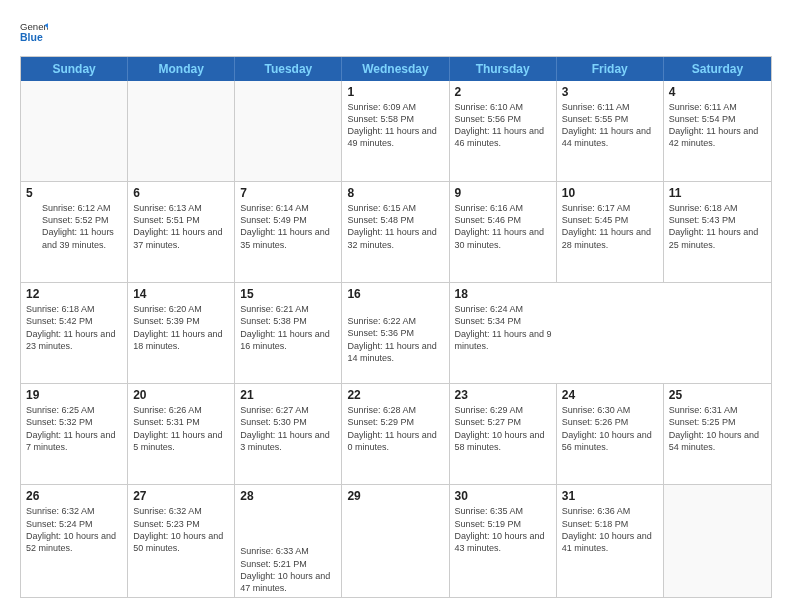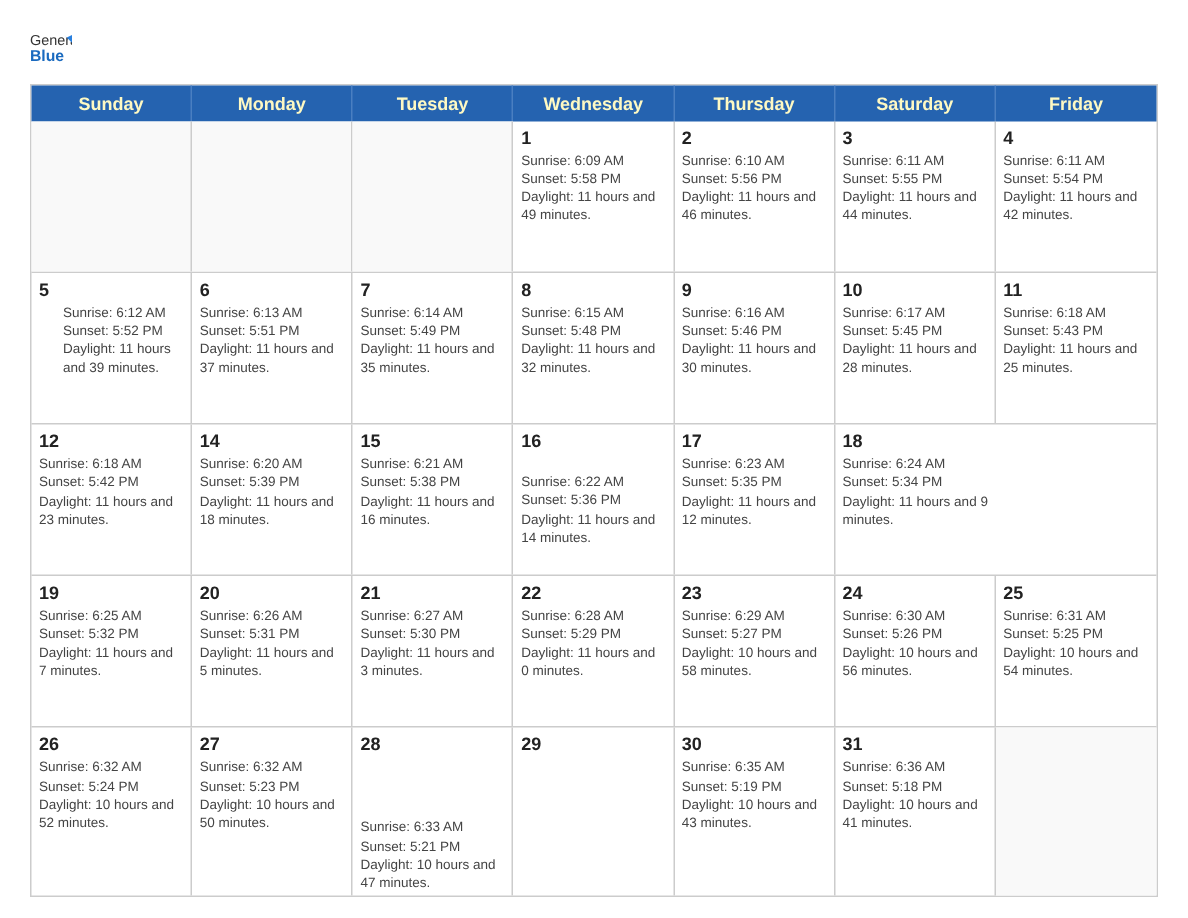--- a/index.html
+++ b/index.html
@@ -51,21 +51,21 @@
       display: flex;
       flex-direction: column;
       border: 1px solid #ccc;
     }
     .cal-header-row {
       display: grid;
       grid-template-columns: repeat(7, 1fr);
       background: #2563b0;
     }
     .cal-header-cell {
-      color: #fef9c3;
+      color: #7dd3fc;
       font-size: 12px;
       font-weight: 600;
       text-align: center;
       padding: 5px 2px;
       border-right: 1px solid #4a7fc1;
     }
     .cal-header-cell:last-child { border-right: none; }
     .cal-body {
       flex: 1;
       display: flex;
@@ -120,22 +120,22 @@
     </div>
   </div>
 
   <div class="calendar">
     <div class="cal-header-row">
     <div class="cal-header-cell">Sunday</div>
         <div class="cal-header-cell">Monday</div>
         <div class="cal-header-cell">Tuesday</div>
         <div class="cal-header-cell">Wednesday</div>
         <div class="cal-header-cell">Thursday</div>
+        <div class="cal-header-cell">Friday</div>
         <div class="cal-header-cell">Saturday</div>
-        <div class="cal-header-cell">Friday</div>
       </div>
     <div class="cal-body">
     <div class="cal-row">
           <div class="cal-cell empty"></div>
           <div class="cal-cell empty"></div>
           <div class="cal-cell empty"></div>
           <div class="cal-cell">
             <div class="day-num">1</div>
             <div class="cell-text" style="white-space: pre-line;">Sunrise: 6:09 AM
 Sunset: 5:58 PM
@@ -223,26 +223,20 @@
 Sunset: 5:38 PM
 Daylight: 11 hours and 16 minutes.</div>
           </div>
           <div class="cal-cell">
             <div class="day-num">16</div>
             <div class="cell-text" style="white-space: pre-line; margin-top: 12px;">Sunrise: 6:22 AM
 Sunset: 5:36 PM
 Daylight: 11 hours and 14 minutes.</div>
           </div>
           <div class="cal-cell">
-            <div class="day-num">17</div>
-            <div class="cell-text" style="white-space: pre-line;">Sunrise: 6:23 AM
-Sunset: 5:35 PM
-Daylight: 11 hours and 12 minutes.</div>
-          </div>
-          <div class="cal-cell">
             <div class="day-num">18</div>
             <div class="cell-text" style="white-space: pre-line;">Sunrise: 6:24 AM
 Sunset: 5:34 PM
 Daylight: 11 hours and 9 minutes.</div>
           </div>
         </div>
         <div class="cal-row">
           <div class="cal-cell">
             <div class="day-num">19</div>
             <div class="cell-text" style="white-space: pre-line;">Sunrise: 6:25 AM

